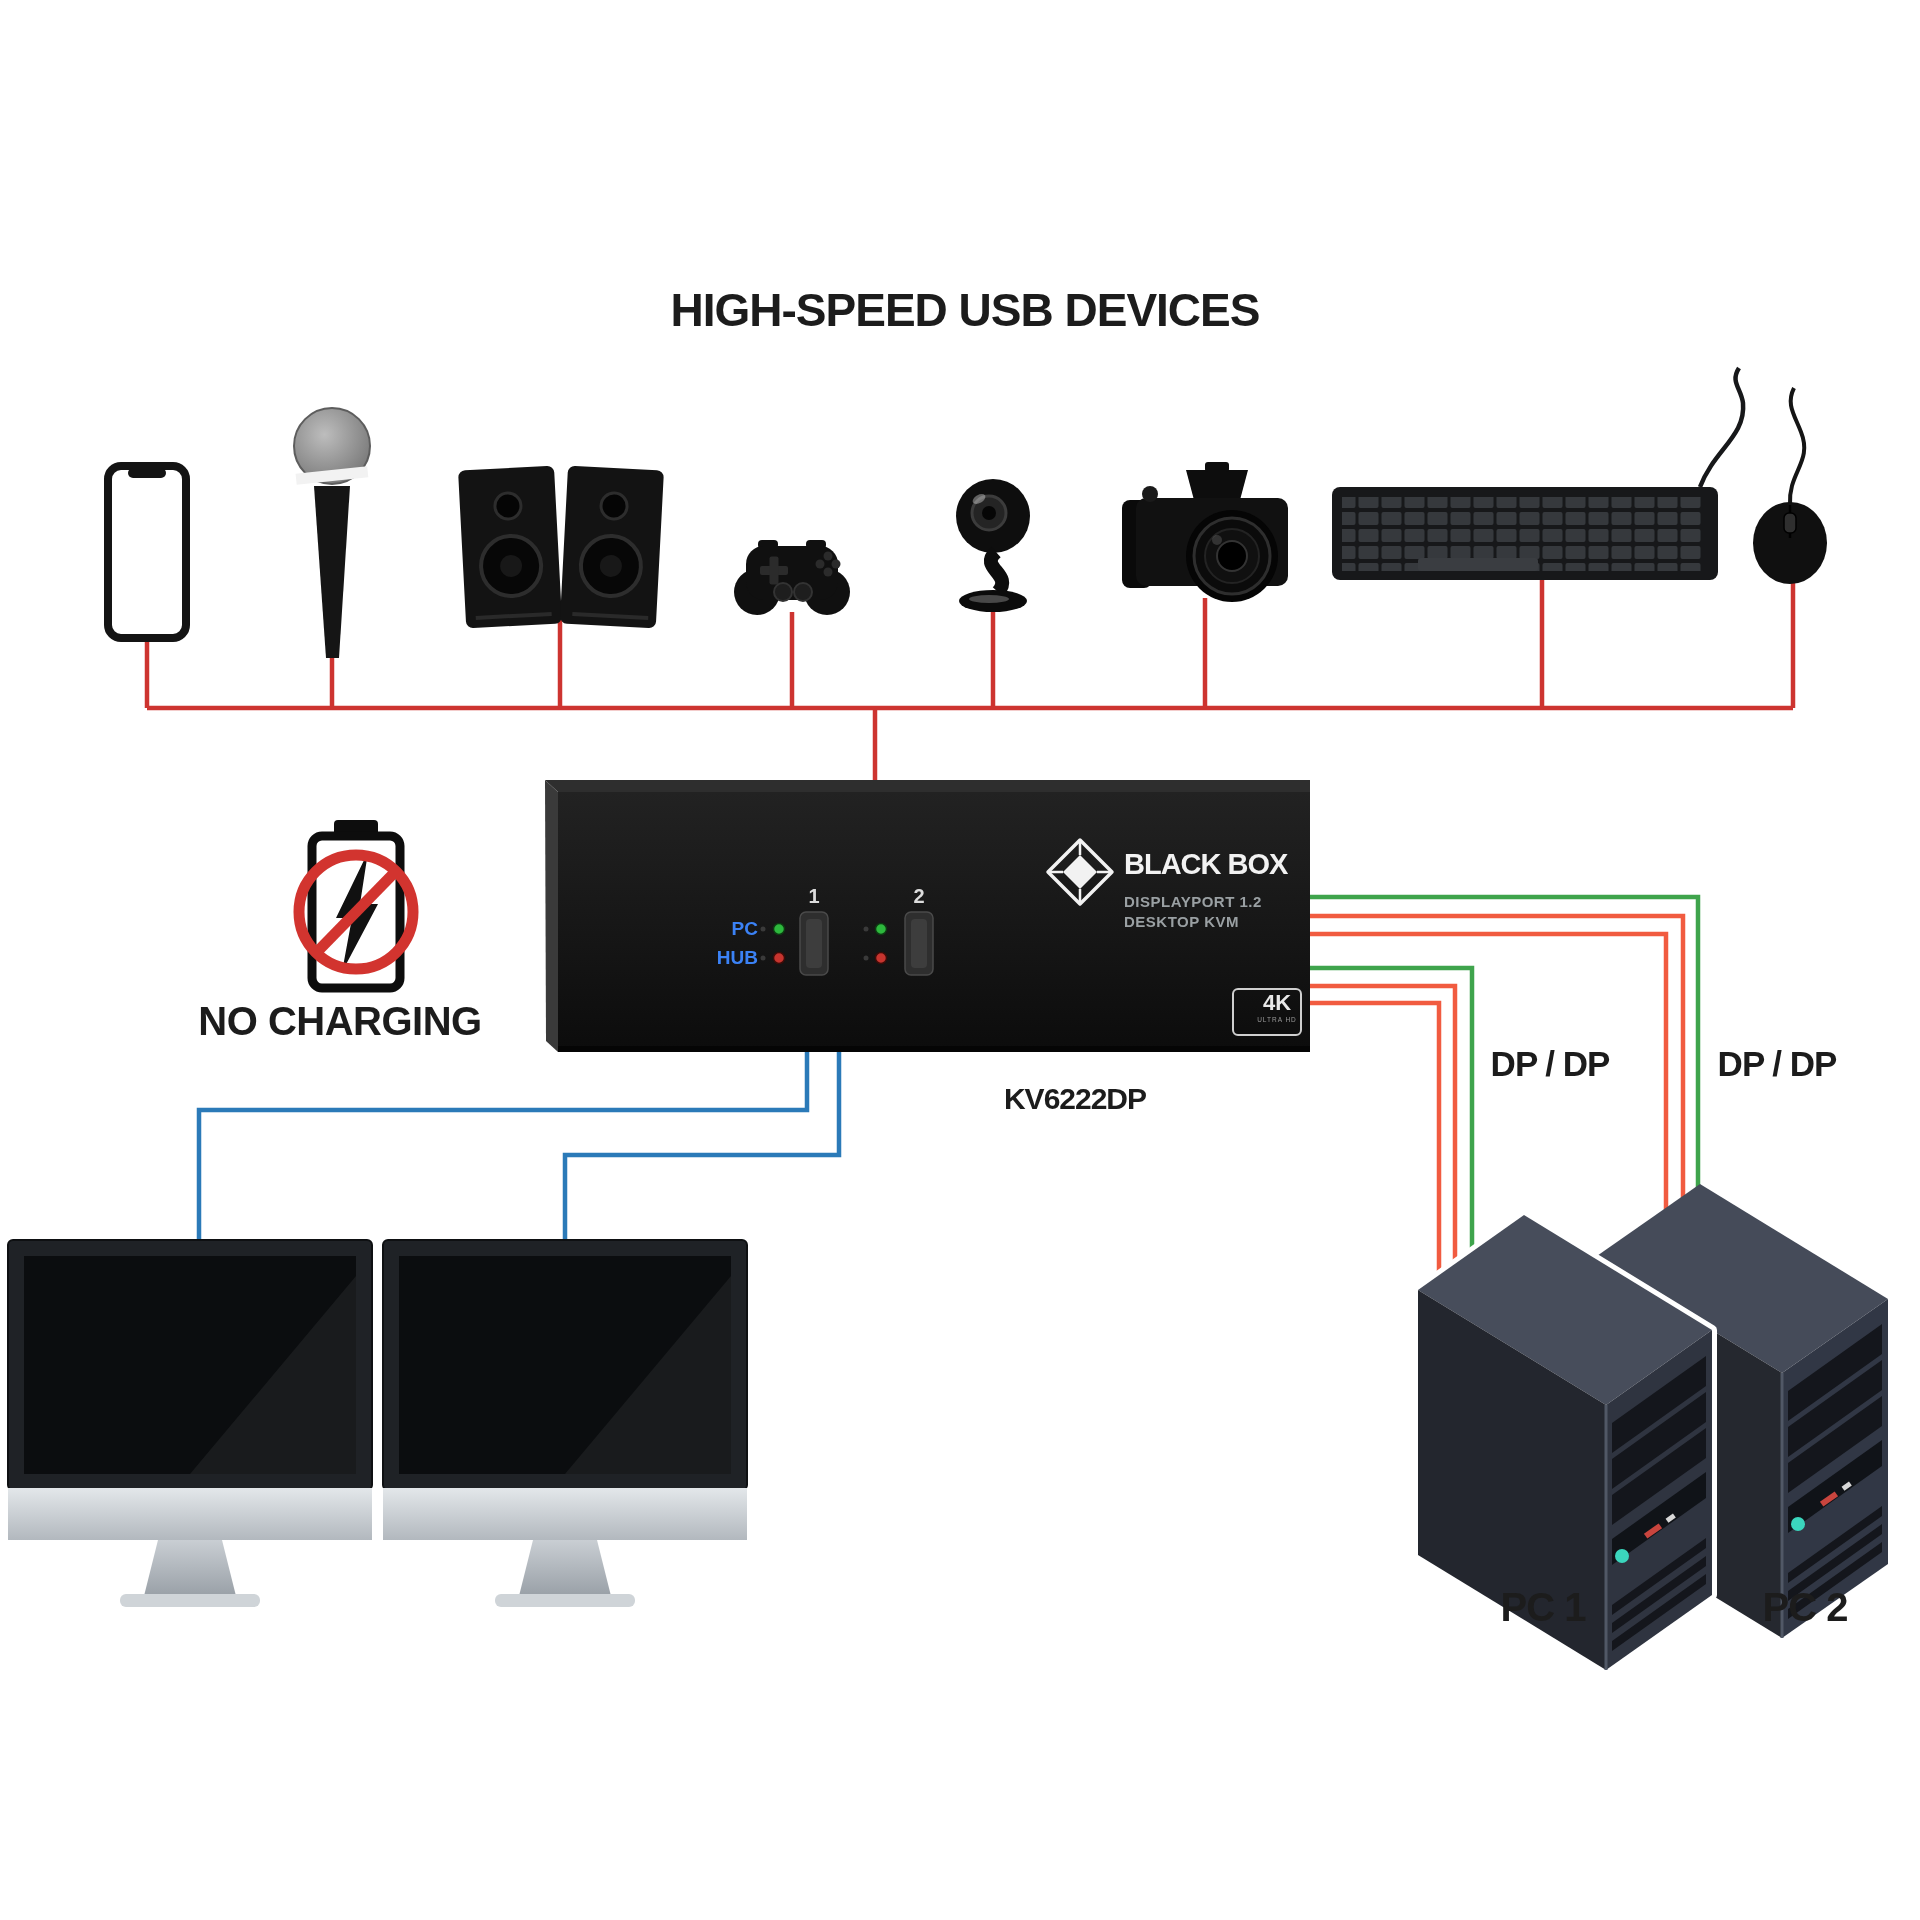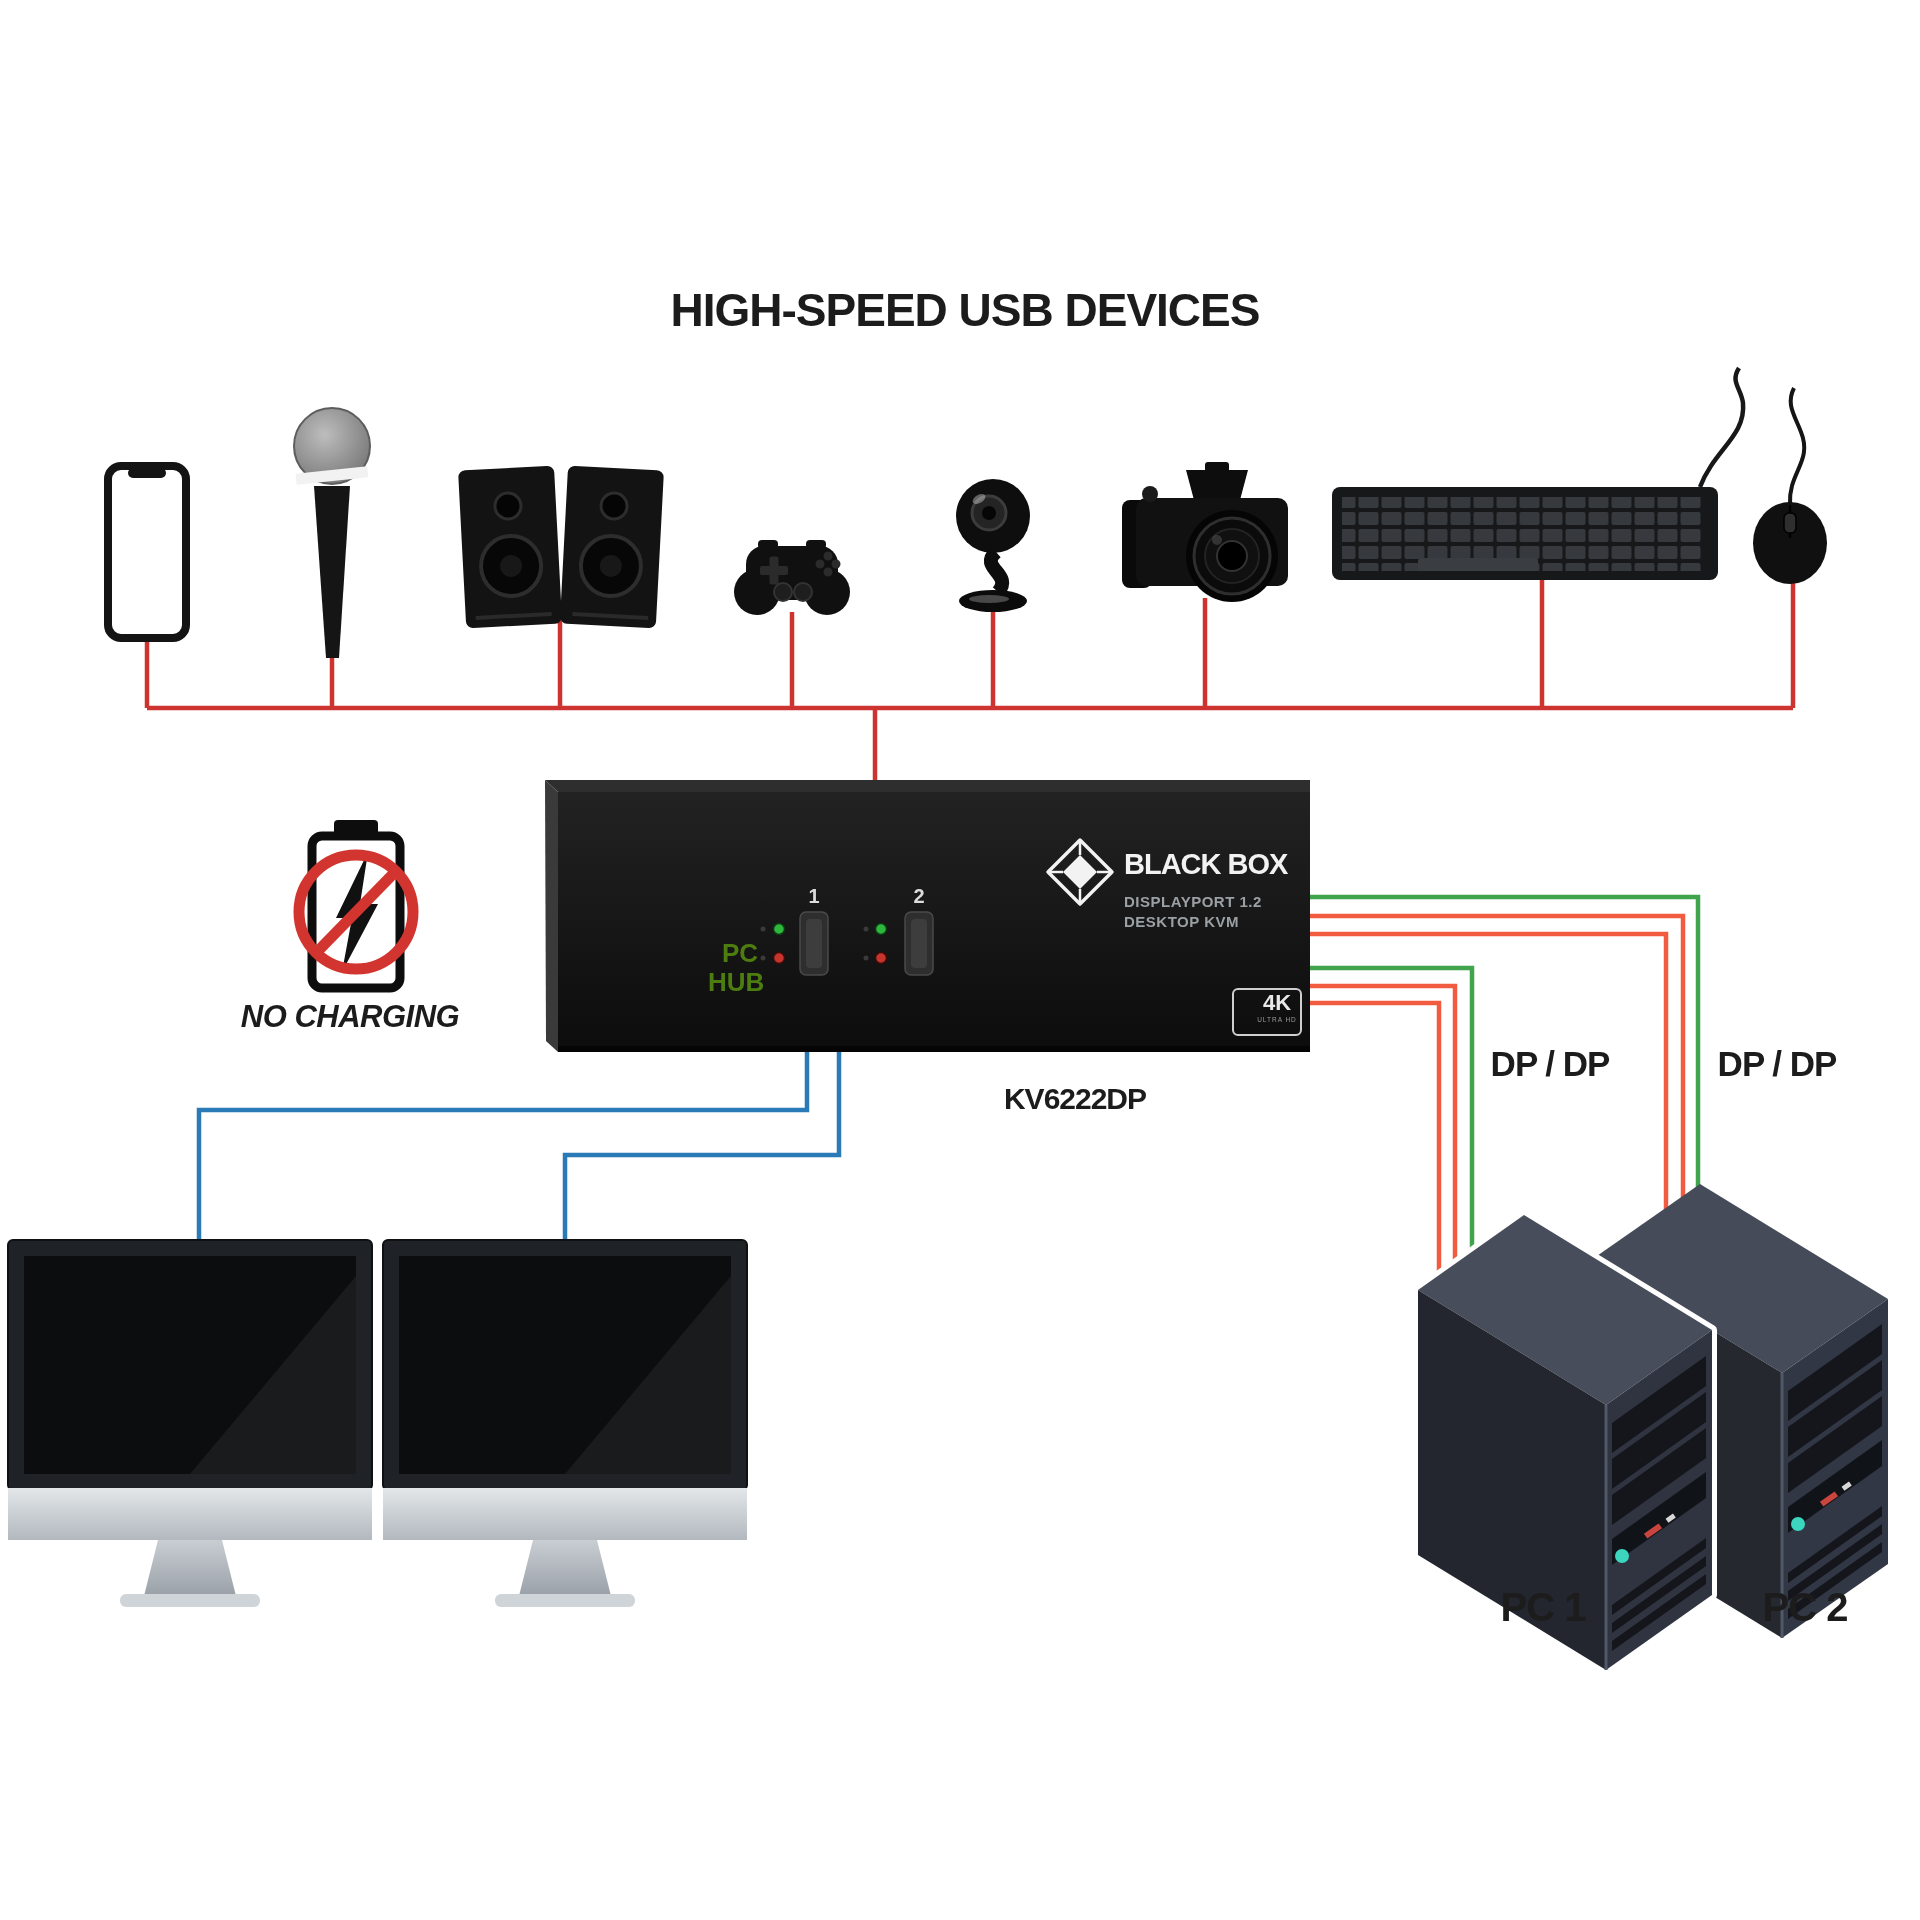--- a/index.html
+++ b/index.html
@@ -5,32 +5,32 @@
   html,body{margin:0;padding:0;background:#fff;}
   #canvas{position:relative;width:1920px;height:1838px;background:#ffffff;overflow:hidden;
           font-family:"Liberation Sans",sans-serif;}
   svg.layer{position:absolute;left:0;top:0;}
   .lbl{position:absolute;font-family:"Liberation Sans",sans-serif;font-weight:bold;color:#1c1c1c;
        transform:translateX(-50%);white-space:nowrap;letter-spacing:-1px;}
   .title{left:965px;top:283px;font-size:46px;}
   .model{left:1075px;top:1082px;font-size:30px;}
   .dp1{left:1550px;top:1044px;font-size:35px;}
   .dp2{left:1777px;top:1044px;font-size:35px;}
-  .nocharge{left:350px;top:999px;font-size:31px;letter-spacing:-0.5px;font-style:italic;}
+  .nocharge{left:340px;top:999px;font-size:40px;letter-spacing:-0.5px;}
   .dualmon{left:378px;top:1614px;font-size:42px;}
   .pc1l{left:1543px;top:1585px;font-size:40px;text-align:center;}
   .pc2l{left:1805px;top:1585px;font-size:40px;}
   
   .kvm-brand{left:1124px;top:848px;font-size:29px;color:#f2f2f2;transform:none;letter-spacing:-1px;}
   .kvm-sub1{left:1124px;top:893px;font-size:15px;color:#9aa0a3;transform:none;letter-spacing:0.5px;}
   .kvm-sub2{left:1124px;top:913px;font-size:15px;color:#9aa0a3;transform:none;letter-spacing:0.5px;}
   .port-num{font-size:20px;color:#dcdcdc;letter-spacing:0;}
   .pn1{left:814px;top:885px;}
   .pn2{left:919px;top:885px;}
-  .led-lbl{font-size:26px;color:#4d7c0f;transform:none;text-align:right;width:50px;letter-spacing:0;margin-top:20px;}
+  .led-lbl{font-size:19px;color:#3b82f6;transform:none;text-align:right;width:50px;letter-spacing:0;}
   .lpc{left:708px;top:918px;}
   .lhub{left:708px;top:947px;}
   .badge{position:absolute;left:1232px;top:988px;width:46px;height:44px;border:2.5px solid #cfcfcf;
          border-radius:6px;text-align:center;color:#e8e8e8;font-weight:bold;padding-left:20px;}
   .badge .b1{font-size:22px;line-height:26px;letter-spacing:0;}
   .badge .b2{font-size:6.5px;line-height:8px;color:#9a9a9a;letter-spacing:1px;font-weight:normal;}
 </style>
 </head>
 <body>
 

